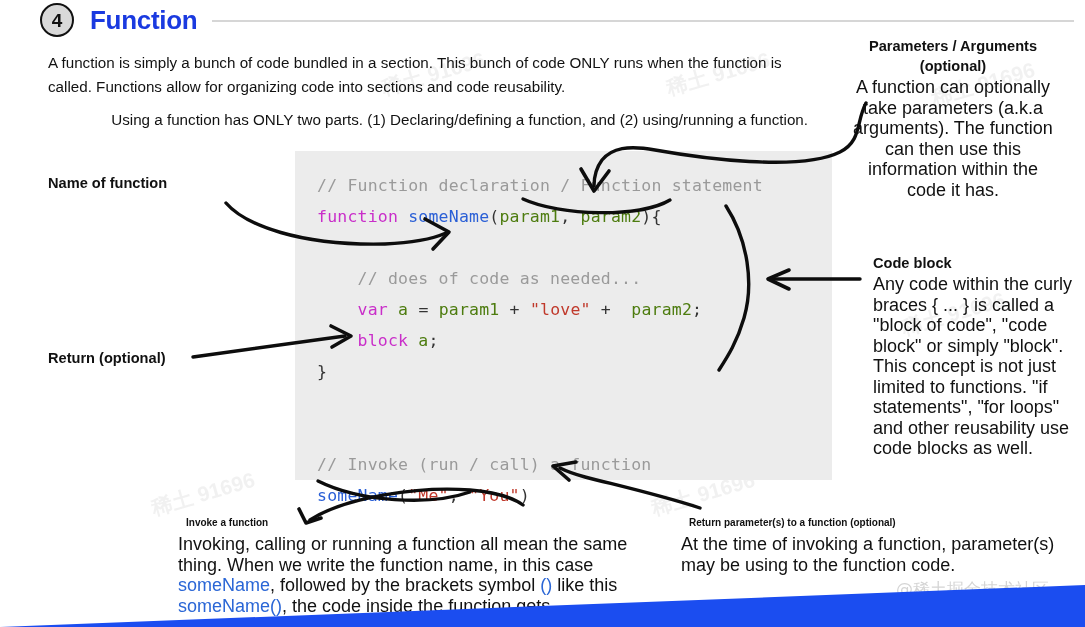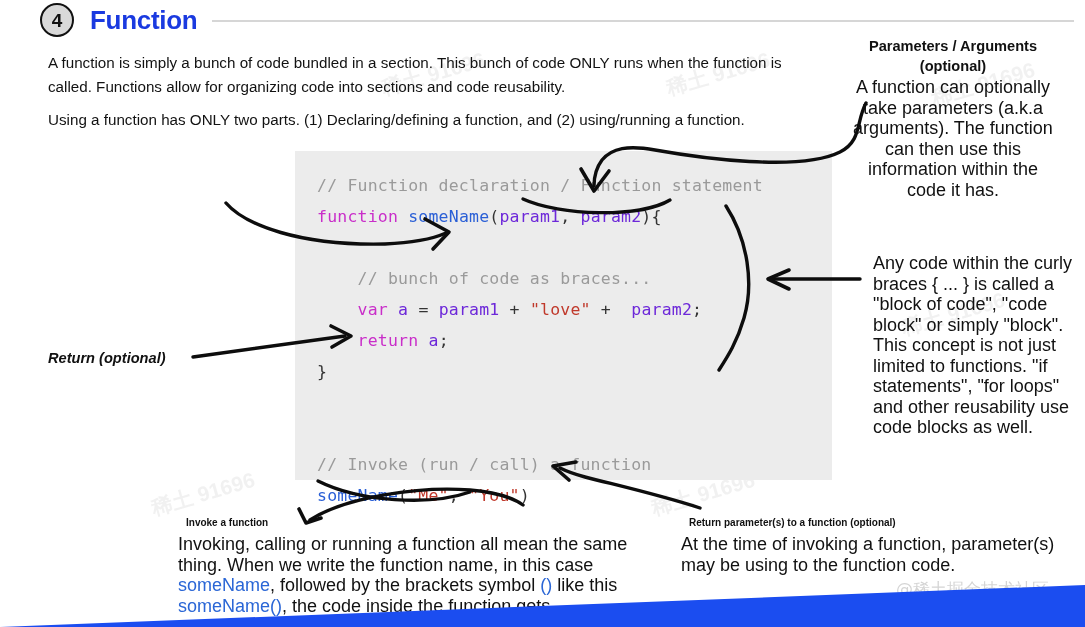--- a/index.html
+++ b/index.html
@@ -55,21 +55,21 @@
   
   .intro {
     position: absolute;
     left: 48px;
     width: 760px;
     font-size: 15.2px;
     line-height: 24px;
     color: #121212;
   }
   .intro-1 { top: 51px; }
-  .intro-2 { top: 108px; }
+  .intro-2 { top: 108px; text-align: right; }
 
   
   .codeblock {
     position: absolute;
     left: 295px; top: 151px;
     width: 537px; height: 329px;
     background: #ececec;
   }
   .code {
     position: absolute;
@@ -77,21 +77,21 @@
     font-family: "DejaVu Sans Mono", monospace;
     font-size: 16.5px;
     line-height: 31px;
     white-space: pre;
     color: #222;
     letter-spacing: 0.2px;
   }
   .cm { color: #9a9a9a; }           
   .kw { color: #c92ec9; }           
   .fn { color: #2a5fd6; }           
-  .pm { color: #6d28d9; }           
+  .pm { color: #4d7c0f; }           
   .st { color: #c0392b; }           
   .pn { color: #333; }              
 
   
   .ann {
     position: absolute;
     color: #111;
   }
   .ann .t {
     font-weight: 700;
@@ -101,21 +101,21 @@
   }
   .ann .b {
     font-size: 18px;
     line-height: 20.5px;
     margin: 0;
   }
   .blue { color: #2a66d6; }
 
   
   .ann-name    { left: 48px; top: 173px;  width: 210px; }
-  .ann-return  { left: 48px; top: 348px;  width: 212px; font-style: italic; }
+  .ann-return  { left: 48px; top: 348px;  width: 212px; }
   
   .ann-params  { left: 850px; top: 36px;  width: 206px; text-align: center; }
   .ann-block   { left: 873px; top: 253px; width: 204px; }
   
   .ann-invoke  { left: 178px; top: 513px; width: 450px; }
   .ann-passing { left: 681px; top: 513px; width: 390px; }
   .ann-invoke .t, .ann-passing .t { font-size: 10px; margin-left: 8px; }
 
   
   #arrows {
@@ -177,43 +177,45 @@
   <div class="hdr-title">Function</div>
   <div class="hdr-rule"></div>
 
   <div class="intro intro-1">A function is simply a bunch of code bundled in a section. This bunch of code ONLY runs when the function is called. Functions allow for organizing code into sections and code reusability.</div>
   <div class="intro intro-2">Using a function has ONLY two parts. (1) Declaring/defining a function, and (2) using/running a function.</div>
 
   <div class="codeblock">
     <div class="code"><span class="cm">// Function declaration / Function statement</span>
 <span class="kw">function</span> <span class="fn">someName</span><span class="pn">(</span><span class="pm">param1</span><span class="pn">, </span><span class="pm">param2</span><span class="pn">){</span>
 
-    <span class="cm">// bunch of code as braces...</span>
+    <span class="cm">// does of code as needed...</span>
     <span class="kw">var</span> <span class="pm">a</span> <span class="pn">=</span> <span class="pm">param1</span> <span class="pn">+</span> <span class="st">"love"</span> <span class="pn">+</span>  <span class="pm">param2</span><span class="pn">;</span>
-    <span class="kw">return</span> <span class="pm">a</span><span class="pn">;</span>
+    <span class="kw">block</span> <span class="pm">a</span><span class="pn">;</span>
 <span class="pn">}</span>
 
 
 <span class="cm">// Invoke (run / call) a function</span>
 <span class="fn">someName</span><span class="pn">(</span><span class="st">"Me"</span><span class="pn">, </span><span class="st">"You"</span><span class="pn">)</span></div>
   </div>
 
   <div class="ann ann-name">
+    <p class="t">Name of function</p>
   </div>
 
   <div class="ann ann-return">
     <p class="t">Return (optional)</p>
   </div>
 
   <div class="ann ann-params">
     <p class="t">Parameters / Arguments (optional)</p>
     <p class="b">A function can optionally take parameters (a.k.a arguments). The function can then use this information within the code it has.</p>
   </div>
 
   <div class="ann ann-block">
+    <p class="t">Code block</p>
     <p class="b">Any code within the curly braces { ... } is called a "block of code", "code block" or simply "block". This concept is not just limited to functions. "if statements", "for loops" and other reusability use code blocks as well.</p>
   </div>
 
   <div class="ann ann-invoke">
     <p class="t">Invoke a function</p>
     <p class="b"><span>Invoking, calling or running a function all mean the same thing. When we write the function name, in this case </span><span class="blue">someName</span><span>, followed by the brackets symbol </span><span class="blue">()</span><span> like this </span><span class="blue">someName()</span><span>, the code inside the function gets executed.</span></p>
   </div>
 
   <div class="ann ann-passing">
     <p class="t">Return parameter(s) to a function (optional)</p>

